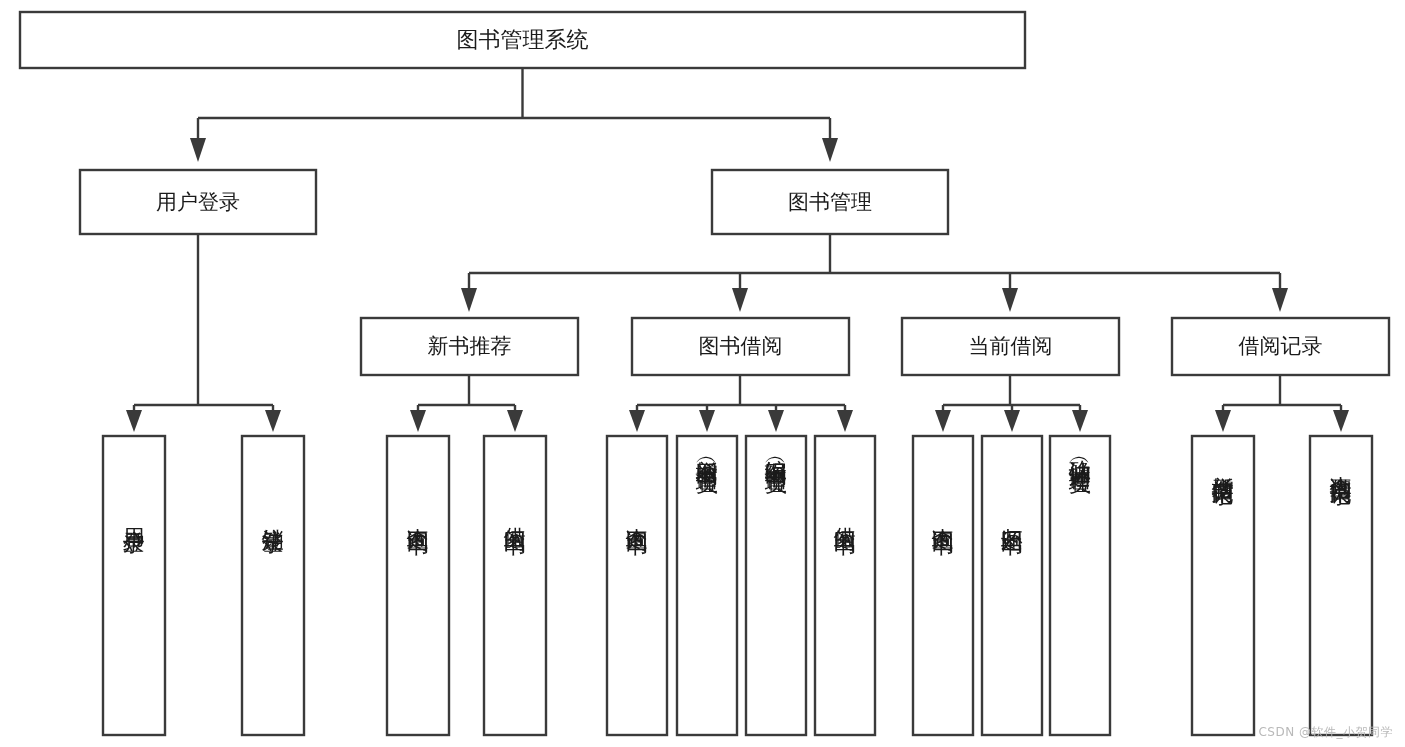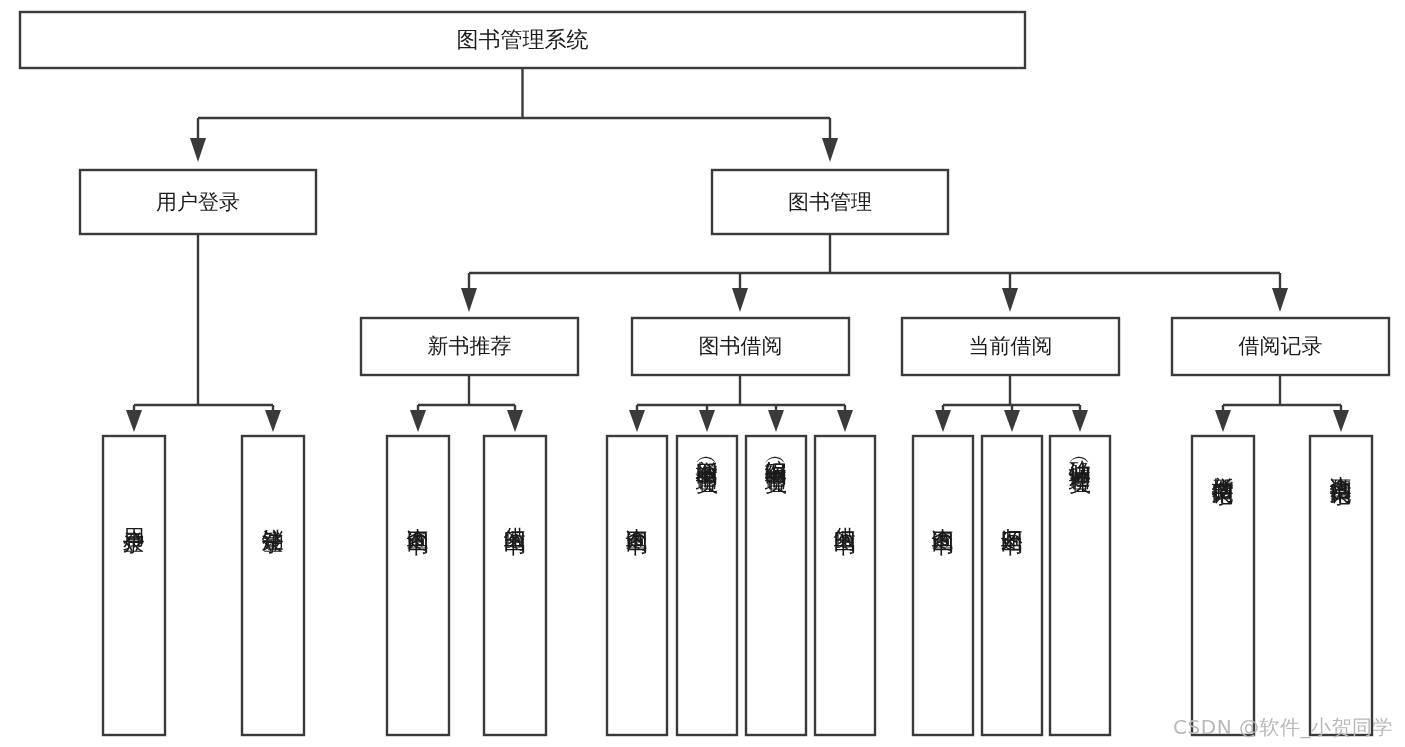--- a/index.html
+++ b/index.html
@@ -71,21 +71,21 @@
     line-height: 1.06;
     letter-spacing: 2px;
     color: #1b1b1b;
     white-space: nowrap;
   }
   .watermark {
     position: absolute;
     right: 12px;
     bottom: 6px;
     font-family: "DejaVu Sans", "Liberation Sans", sans-serif;
-    font-size: 20px;
+    font-size: 12px;
     color: #b9b9b9;
     letter-spacing: 0.5px;
     user-select: none;
     margin-left: 44px;
   }
 </style>
 </head>
 <body>
 
 <div id="diagram-root">

